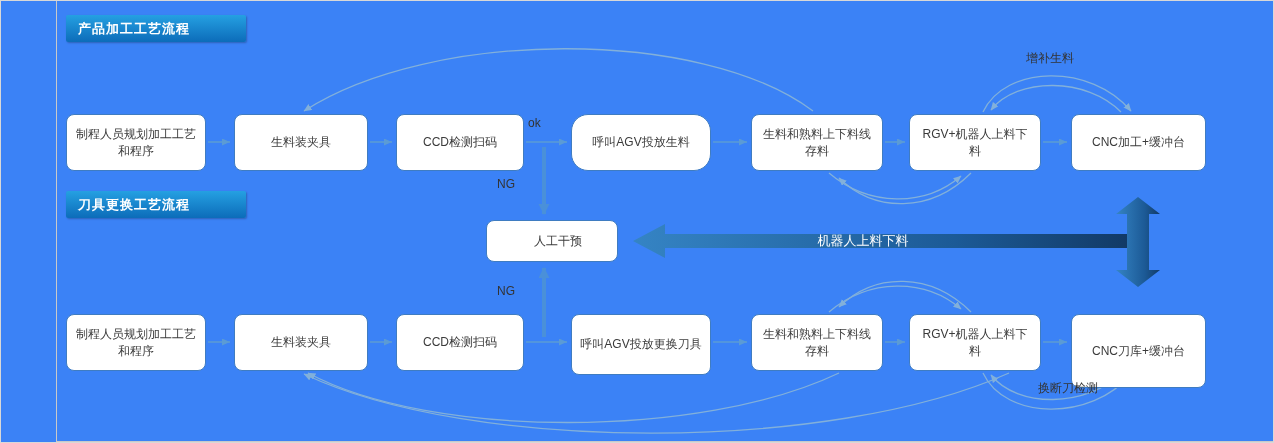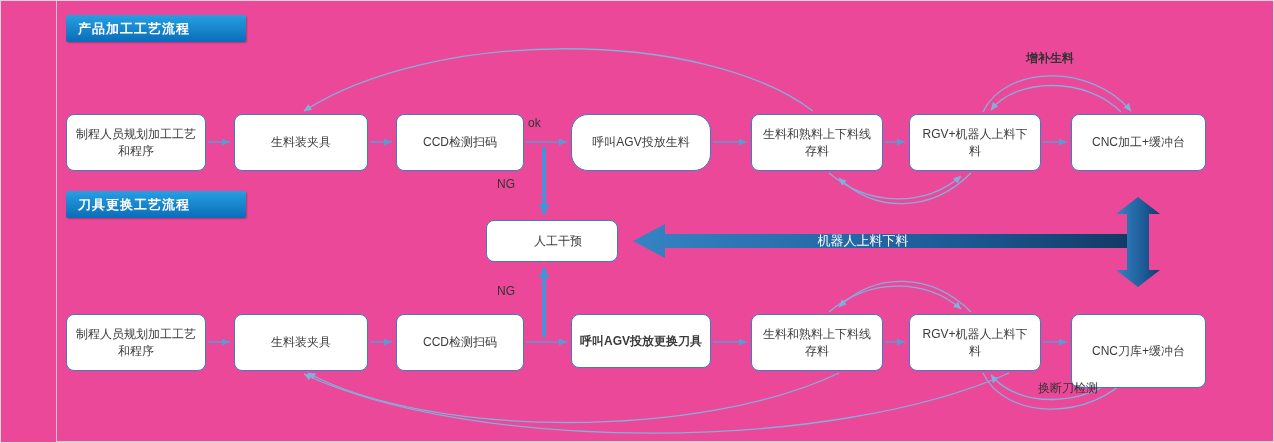--- a/index.html
+++ b/index.html
@@ -1,35 +1,35 @@
 <!DOCTYPE html>
 <html><head>
 <meta charset="utf-8">
 <style>
   * { margin:0; padding:0; box-sizing:border-box; }
   html,body { background:#f5f5f5; }
   body { font-family:"Liberation Sans","DejaVu Sans",sans-serif; }
   .canvas {
     position:relative; width:1274px; height:443px;
-    background:#ec4899; border:1px solid #d8d8d8; overflow:hidden;
+    background:#3b82f6; border:1px solid #d8d8d8; overflow:hidden;
   }
   .layer { position:absolute; left:0; top:0; width:1274px; height:443px; }
   .node {
     position:absolute; display:flex; align-items:center; justify-content:center;
     text-align:center; background:#ffffff; border:1.6px solid #3f7cc1;
     border-radius:8px; font-size:12px; color:#3b3b3b; line-height:1.4; padding:4px 8px;
   }
   .banner {
     position:absolute; display:flex; align-items:center; padding-left:12px;
     color:#ffffff; font-weight:bold; font-size:13px; letter-spacing:1px;
     background:linear-gradient(180deg,#25a0e2 0%, #0c6cb9 100%);
     border-radius:2px; box-shadow:1px 1px 2px rgba(0,0,0,0.25);
   }
   .lbl { position:absolute; font-size:12px; color:#333333; line-height:1.3; }
-  .lbl-center { text-align:center;font-weight:bold; }
+  .lbl-center { text-align:center; }
   .big-arrow-label {
     position:absolute; color:#ffffff; font-size:13px; text-align:center; line-height:16px;
   }
   .edge-line { position:absolute; background:#c9c9c9; }
 </style>
 </head>
 <body>
 
 <div class="canvas">
 
@@ -110,21 +110,21 @@
   <div class="node" style="left:233px;top:113px;width:134px;height:57px;">生料装夹具</div>
   <div class="node" style="left:395px;top:113px;width:128px;height:57px;">CCD检测扫码</div>
   <div class="node" style="left:570px;top:113px;width:140px;height:57px;border-radius:17px;">呼叫AGV投放生料</div>
   <div class="node" style="left:750px;top:113px;width:132px;height:57px;">生料和熟料上下料线存料</div>
   <div class="node" style="left:908px;top:113px;width:132px;height:57px;">RGV+机器人上料下料</div>
   <div class="node" style="left:1070px;top:113px;width:135px;height:57px;">CNC加工+缓冲台</div>
 
   <div class="node" style="left:65px;top:313px;width:140px;height:57px;">制程人员规划加工工艺和程序</div>
   <div class="node" style="left:233px;top:313px;width:134px;height:57px;">生料装夹具</div>
   <div class="node" style="left:395px;top:313px;width:128px;height:57px;">CCD检测扫码</div>
-  <div class="node" style="left:570px;top:313px;width:140px;height:54px;font-weight:bold;">呼叫AGV投放更换刀具</div>
+  <div class="node" style="left:570px;top:313px;width:140px;height:61px;">呼叫AGV投放更换刀具</div>
   <div class="node" style="left:750px;top:313px;width:132px;height:57px;">生料和熟料上下料线存料</div>
   <div class="node" style="left:908px;top:313px;width:132px;height:57px;">RGV+机器人上料下料</div>
   <div class="node" style="left:1070px;top:313px;width:135px;height:74px;">CNC刀库+缓冲台</div>
 
   <div class="node" style="left:485px;top:219px;width:132px;height:42px;padding-left:20px;">人工干预</div>
 
   <div class="lbl" style="left:527px;top:115px;">ok</div>
   <div class="lbl" style="left:496px;top:176px;">NG</div>
   <div class="lbl" style="left:496px;top:283px;">NG</div>
   <div class="lbl lbl-center" style="left:1022px;top:50px;width:54px;">增补生料</div>

